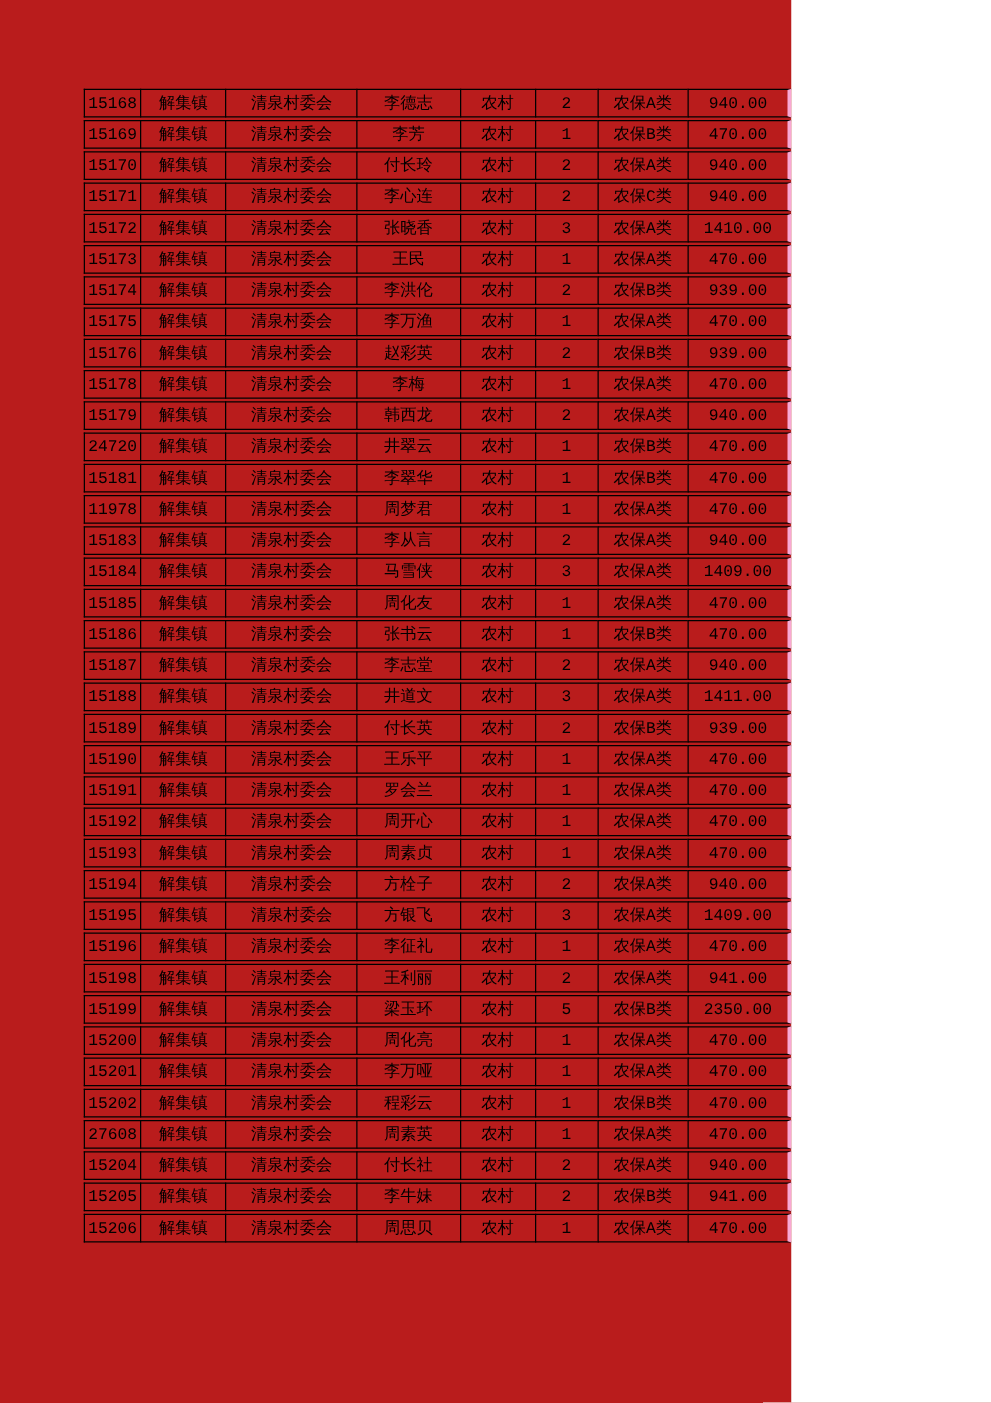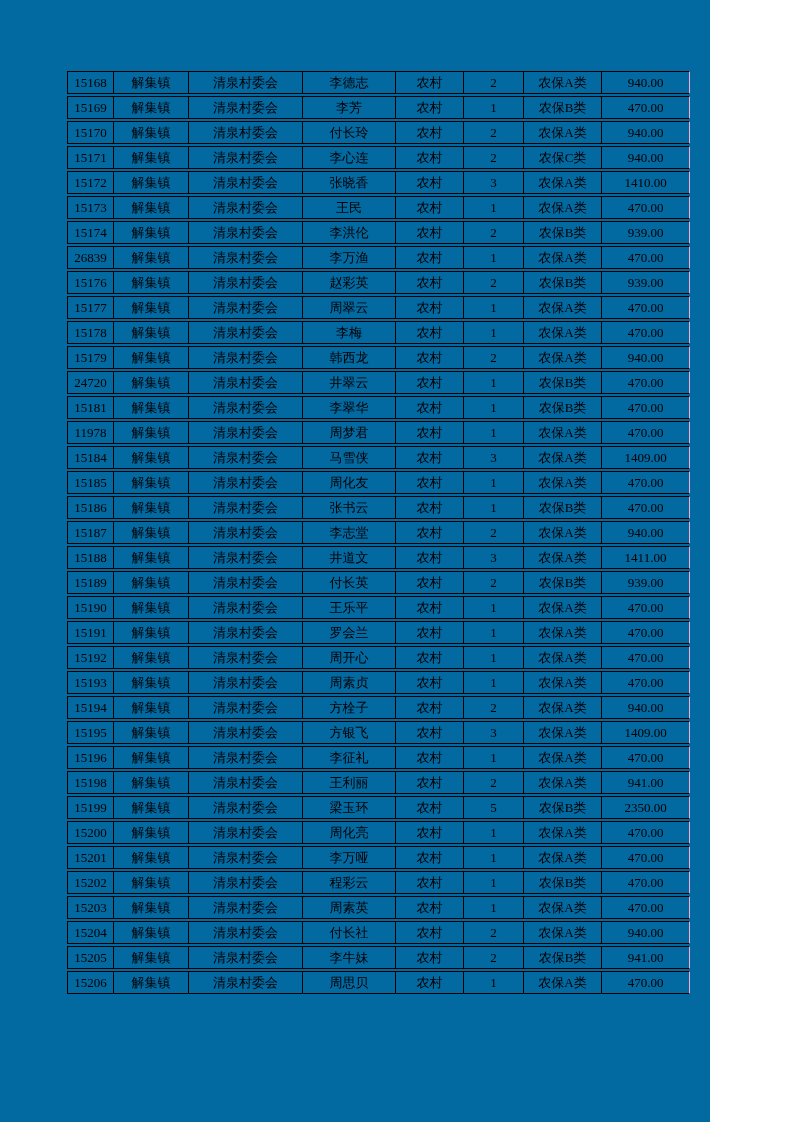--- a/index.html
+++ b/index.html
@@ -1,22 +1,22 @@
 <!DOCTYPE html>
 <html><head>
 <meta charset="utf-8">
 <style>
   html, body { margin: 0; padding: 0; background: #ffffff; }
   .page {
     position: relative;
-    width: 710px;
+    width: 633px;
     height: 1122px;
-    background: #0369a1;
+    background: #b91c1c;
     overflow: hidden;
-    font-family: Liberation Serif, serif;
+    font-family: Liberation Mono, monospace;
   }
   table.roster {
     position: absolute;
     left: 67px;
     top: 69px;
     border-collapse: separate;
     border-spacing: 0 2px;
     table-layout: fixed;
   }
   table.roster td {
@@ -25,21 +25,21 @@
     height: 21px;
     padding: 0 1px;
     text-align: center;
     vertical-align: middle;
     font-size: 13px;
     line-height: 21px;
     color: #000000;
     white-space: nowrap;
     overflow: hidden;
   }
-  table.roster td:last-child { border-right: 1px solid #f9a8d4; }
+  table.roster td:last-child { border-right: 3px solid #f9a8d4; }
   col.c-id       { width: 46px; }
   col.c-town     { width: 75px; }
   col.c-village  { width: 114px; }
   col.c-name     { width: 93px; }
   col.c-restype  { width: 68px; }
   col.c-count    { width: 60px; }
   col.c-category { width: 78px; }
   col.c-amount   { width: 89px; }
 </style>
 </head>
@@ -122,50 +122,40 @@
           <td>15174</td>
           <td>解集镇</td>
           <td>清泉村委会</td>
           <td>李洪伦</td>
           <td>农村</td>
           <td>2</td>
           <td>农保B类</td>
           <td>939.00</td>
         </tr>
         <tr>
-          <td>26839</td>
+          <td>15175</td>
           <td>解集镇</td>
           <td>清泉村委会</td>
           <td>李万渔</td>
           <td>农村</td>
           <td>1</td>
           <td>农保A类</td>
           <td>470.00</td>
         </tr>
         <tr>
           <td>15176</td>
           <td>解集镇</td>
           <td>清泉村委会</td>
           <td>赵彩英</td>
           <td>农村</td>
           <td>2</td>
           <td>农保B类</td>
           <td>939.00</td>
         </tr>
         <tr>
-          <td>15177</td>
-          <td>解集镇</td>
-          <td>清泉村委会</td>
-          <td>周翠云</td>
-          <td>农村</td>
-          <td>1</td>
-          <td>农保A类</td>
-          <td>470.00</td>
-        </tr>
-        <tr>
           <td>15178</td>
           <td>解集镇</td>
           <td>清泉村委会</td>
           <td>李梅</td>
           <td>农村</td>
           <td>1</td>
           <td>农保A类</td>
           <td>470.00</td>
         </tr>
         <tr>
@@ -202,20 +192,30 @@
           <td>11978</td>
           <td>解集镇</td>
           <td>清泉村委会</td>
           <td>周梦君</td>
           <td>农村</td>
           <td>1</td>
           <td>农保A类</td>
           <td>470.00</td>
         </tr>
         <tr>
+          <td>15183</td>
+          <td>解集镇</td>
+          <td>清泉村委会</td>
+          <td>李从言</td>
+          <td>农村</td>
+          <td>2</td>
+          <td>农保A类</td>
+          <td>940.00</td>
+        </tr>
+        <tr>
           <td>15184</td>
           <td>解集镇</td>
           <td>清泉村委会</td>
           <td>马雪侠</td>
           <td>农村</td>
           <td>3</td>
           <td>农保A类</td>
           <td>1409.00</td>
         </tr>
         <tr>
@@ -382,21 +382,21 @@
           <td>15202</td>
           <td>解集镇</td>
           <td>清泉村委会</td>
           <td>程彩云</td>
           <td>农村</td>
           <td>1</td>
           <td>农保B类</td>
           <td>470.00</td>
         </tr>
         <tr>
-          <td>15203</td>
+          <td>27608</td>
           <td>解集镇</td>
           <td>清泉村委会</td>
           <td>周素英</td>
           <td>农村</td>
           <td>1</td>
           <td>农保A类</td>
           <td>470.00</td>
         </tr>
         <tr>
           <td>15204</td>

